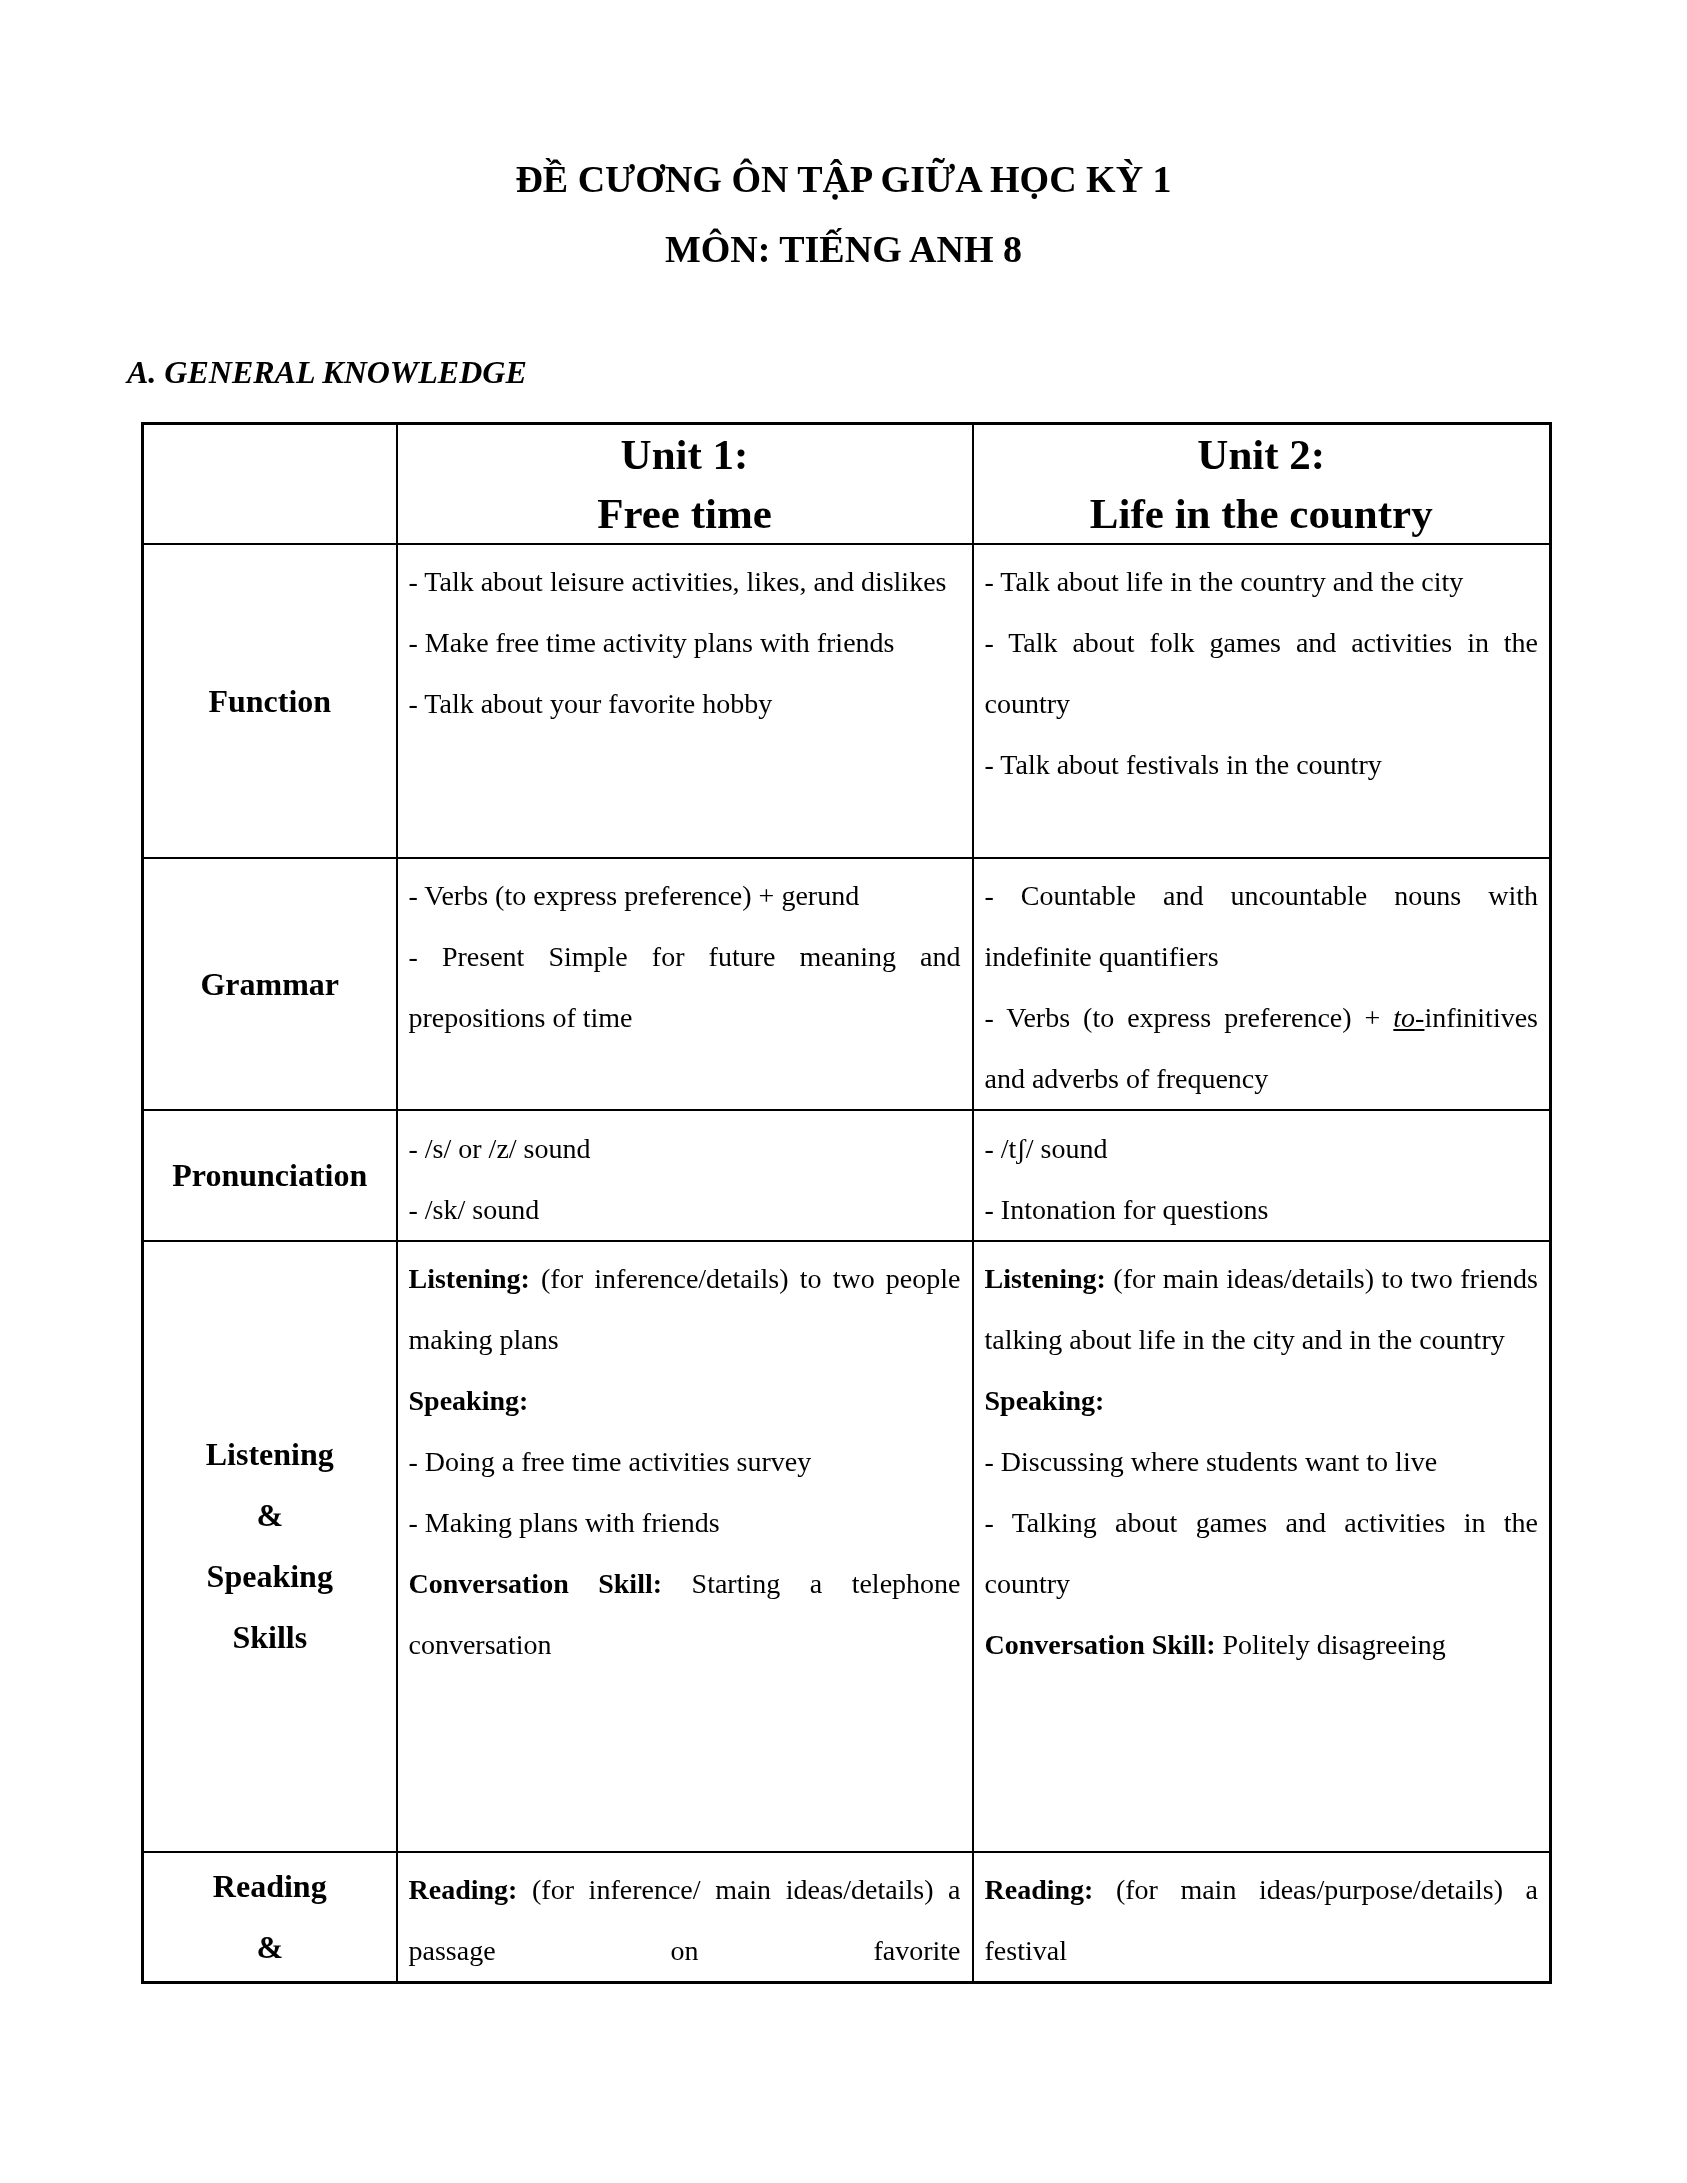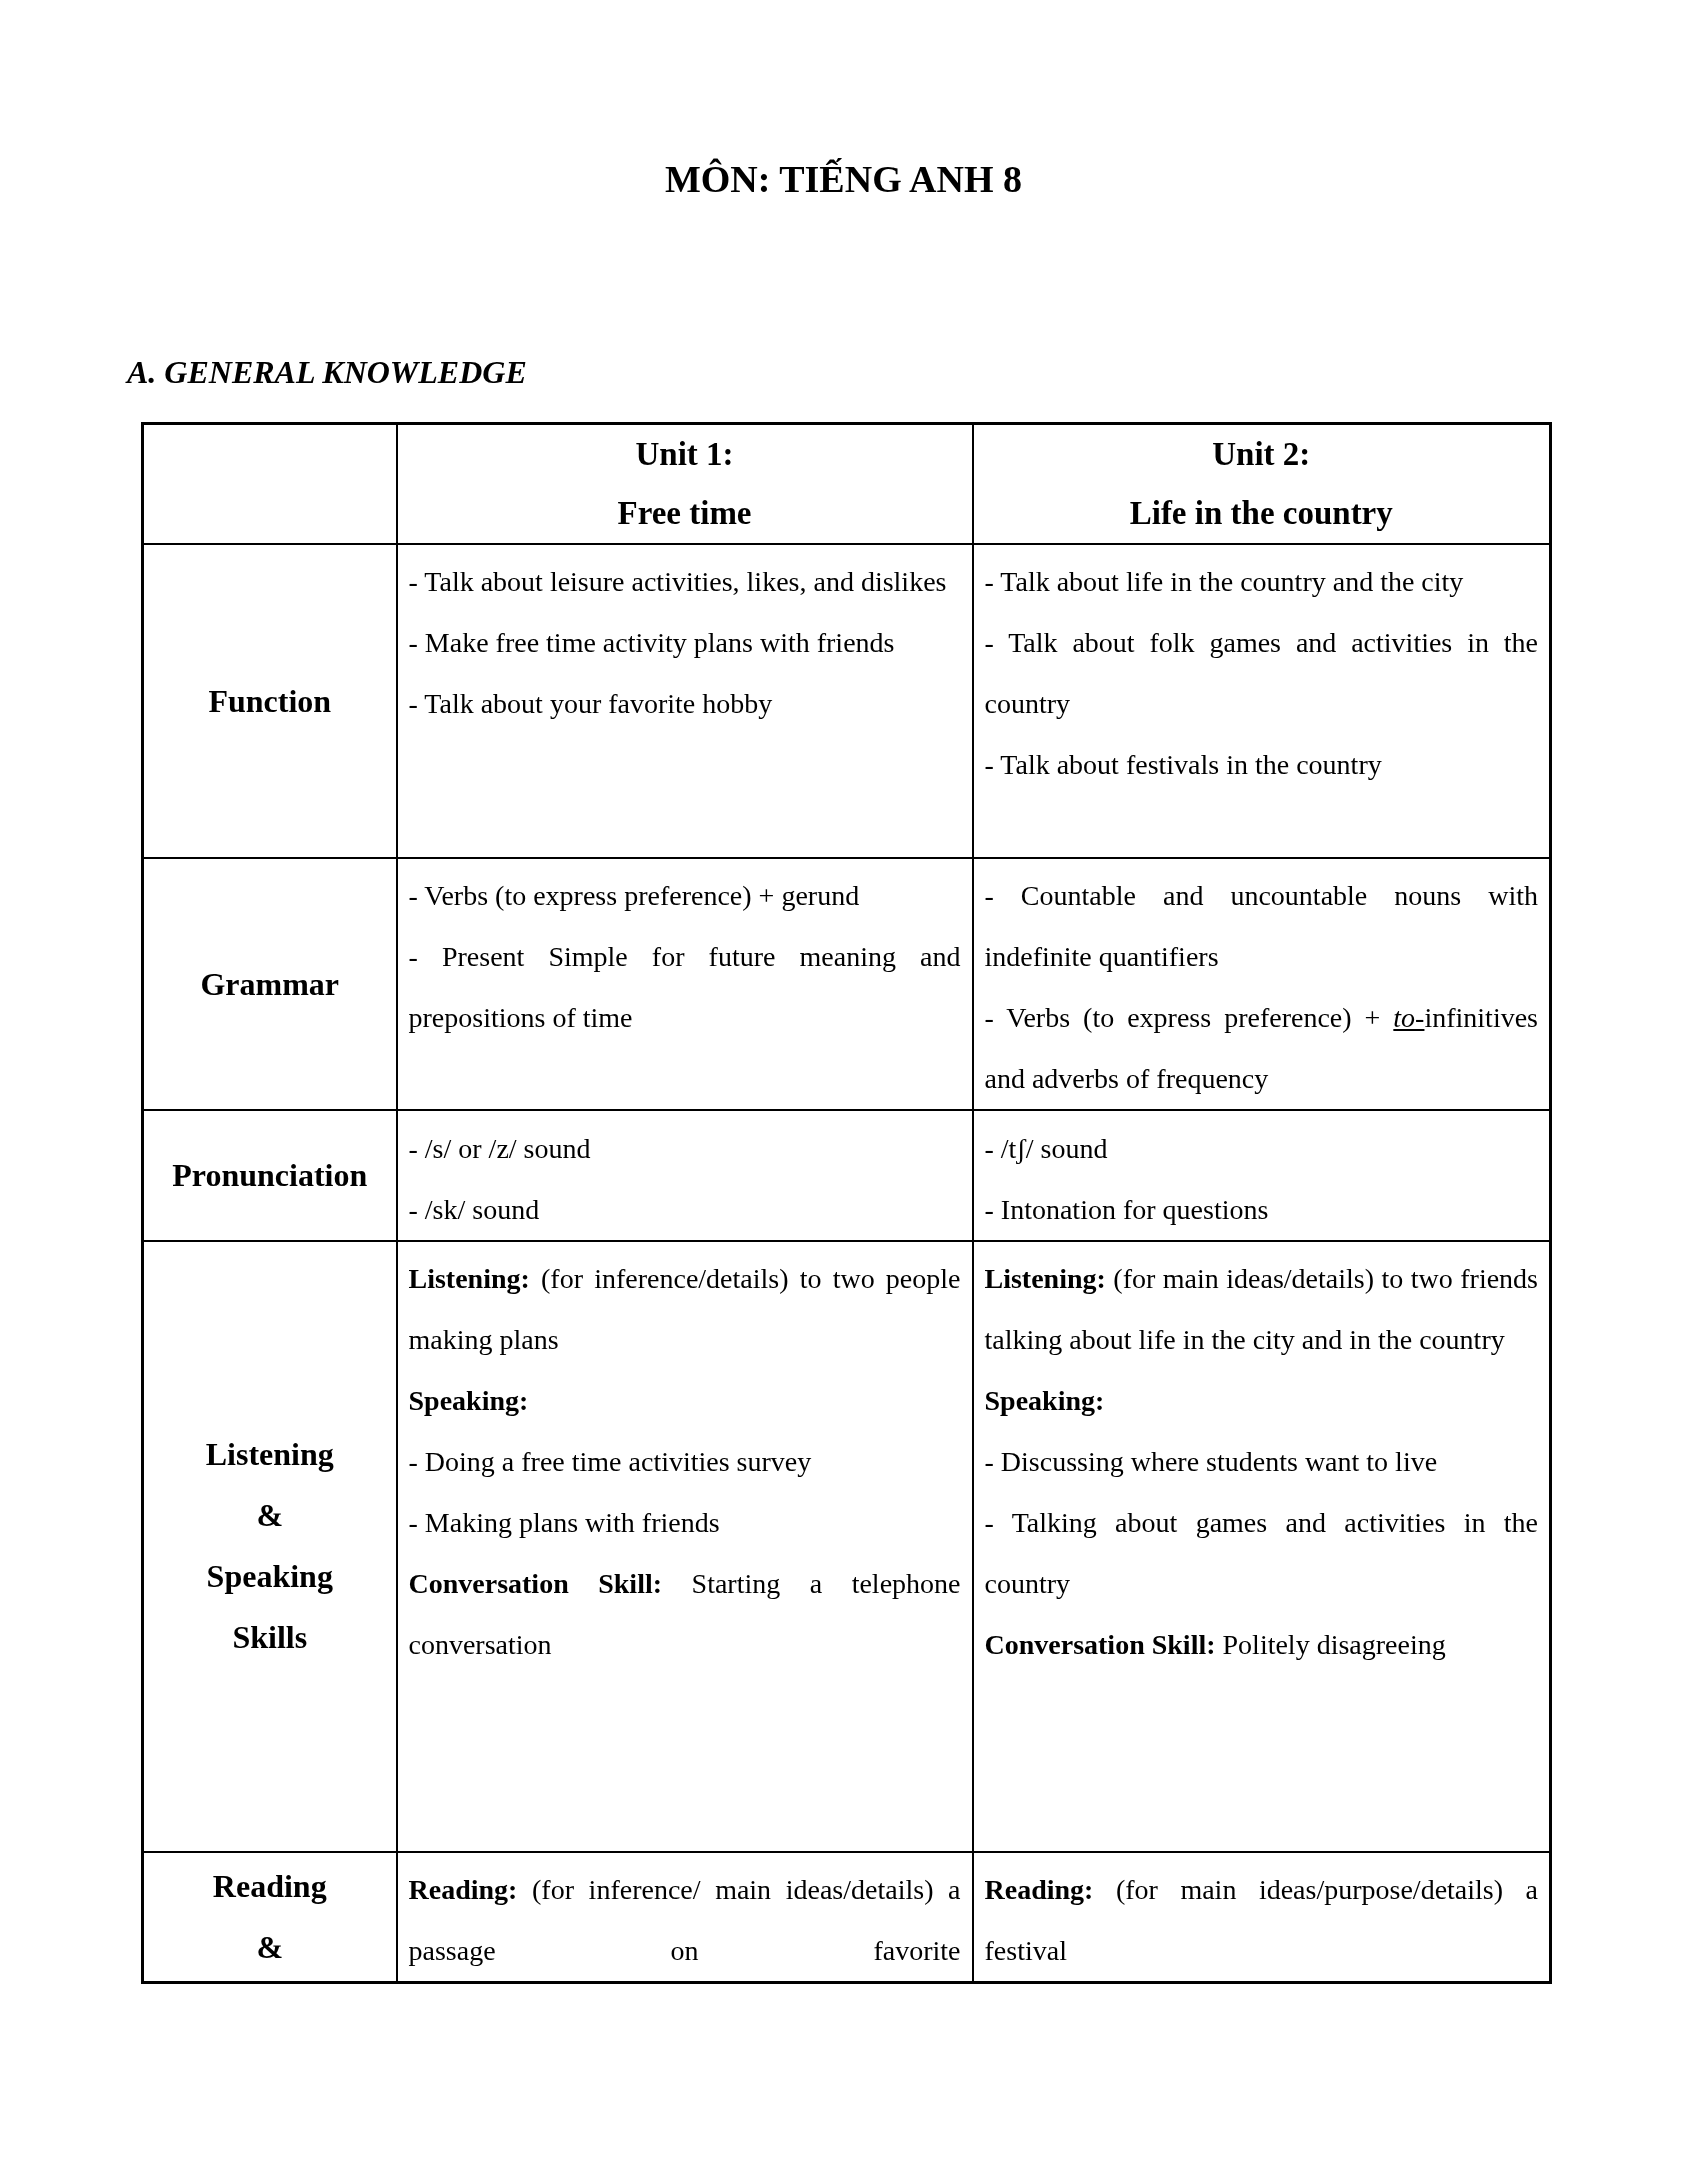--- a/index.html
+++ b/index.html
@@ -22,21 +22,21 @@
   }
   table.ktable {
     position:absolute; left:141px; top:422px;
     width:1408px;
     border-collapse:collapse; table-layout:fixed;
     border:3.2px solid #000;
   }
   table.ktable td { border:2.4px solid #000; overflow:hidden; }
   .header-cell {
     text-align:center; vertical-align:middle;
-    font-weight:bold; font-size:33px; line-height:59px;
+    font-weight:bold; font-size:43px; line-height:59px;
     padding:0;
   }
   .label-cell {
     text-align:center; vertical-align:middle;
     font-weight:bold; font-size:32px; line-height:61px;
     padding:0 4.8px;
   }
   .content-cell {
     vertical-align:top;
     font-size:28px; line-height:61px;
@@ -46,20 +46,21 @@
   .content-cell p.p-stretch { text-align-last:justify; }
   .b { font-weight:bold; }
   .i { font-style:italic;text-decoration:underline; }
 </style>
 </head>
 <body>
 
 <div class="page">
 
   <div class="titles">
+    <div>ĐỀ CƯƠNG ÔN TẬP GIỮA HỌC KỲ 1</div>
     <div>MÔN: TIẾNG ANH 8</div>
   </div>
 
   <div class="section-heading">A. GENERAL KNOWLEDGE</div>
 
   <table class="ktable">
     <colgroup>
       <col style="width:254px">
       <col style="width:576px">
       <col style="width:578px">

